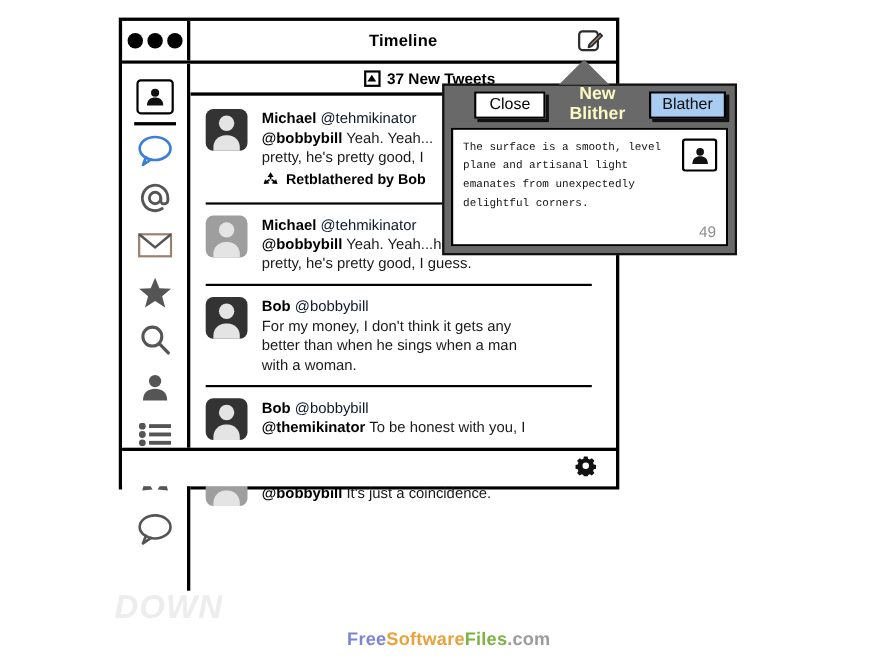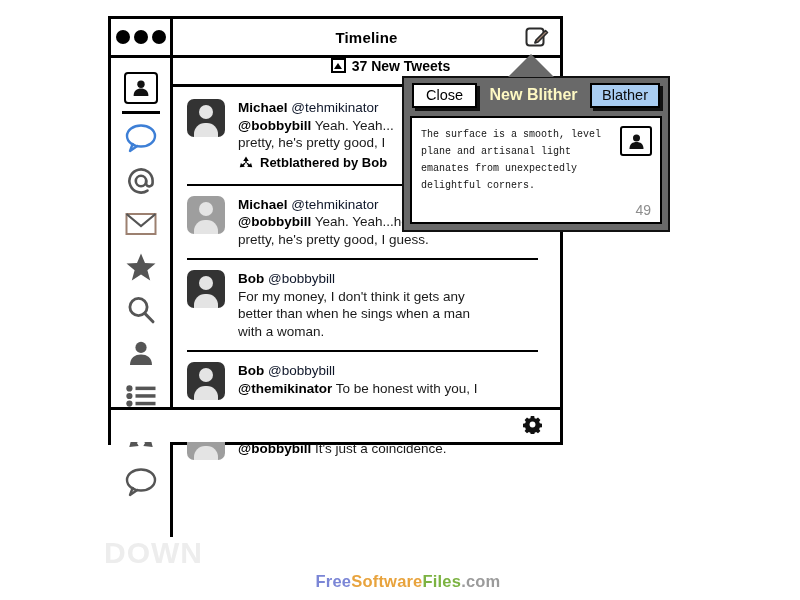--- a/index.html
+++ b/index.html
@@ -76,21 +76,21 @@
 
   
   .feed {
     flex: 1; height: 100%;
     position: relative;
     overflow: hidden;
   }
   .newtweets {
     height: 29px;
     border-bottom: 3px solid #000;
-    display: flex; align-items: flex-start; justify-content: center;
+    display: flex; align-items: center; justify-content: center;
     gap: 6px;
     background: #fff;
     padding-left: 48px;
   }
   .newtweets .label { font-size: 14px; font-weight: bold; color: #000; }
   .tri-box {
     width: 15px; height: 15px; border: 2px solid #000;
     display: flex; align-items: center; justify-content: center;
   }
   .tri-up {
@@ -174,20 +174,21 @@
     border-left: 23px solid transparent;
     border-right: 23px solid transparent;
     border-bottom: 23px solid #696969;
     z-index: 41;
   }
   .popup-head {
     height: 34px;
     display: flex; align-items: center;
     padding: 0 8px;
     gap: 8px;
+    margin-left: 19px;
   }
   .btn-close {
     background: #fff; color: #000;
     border: 2px solid #000;
     font-size: 14.5px; font-weight: normal;
     padding: 2px 12px 3px 12px;
     font-family: "Liberation Sans", sans-serif;
     box-shadow: 3px 3px 0 #111;
     cursor: pointer;
   }
@@ -241,20 +242,21 @@
   .wm-files { color: #7cb342; }
   .wm-com { color: #9b9b9b; }
 
   
   .ghost {
     position: absolute; left: 104px; top: 536px;
     font-size: 30px; font-weight: bold;
     color: #ededed;
     letter-spacing: 1px;
     z-index: 1;
+    font-style: italic;
   }
 </style>
 </head>
 <body>
 
 <div class="ghost">DOWN</div>
 
 <div class="window">
 
   <div class="titlebar">

